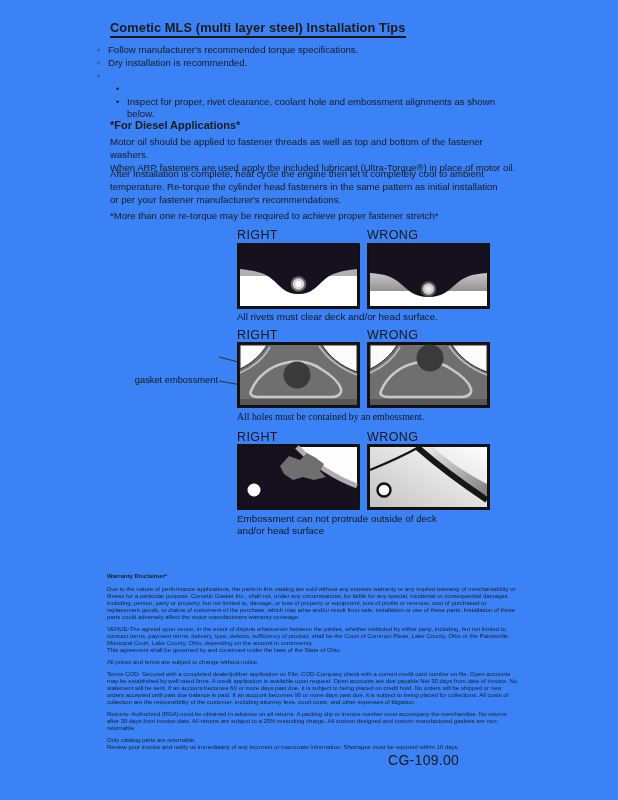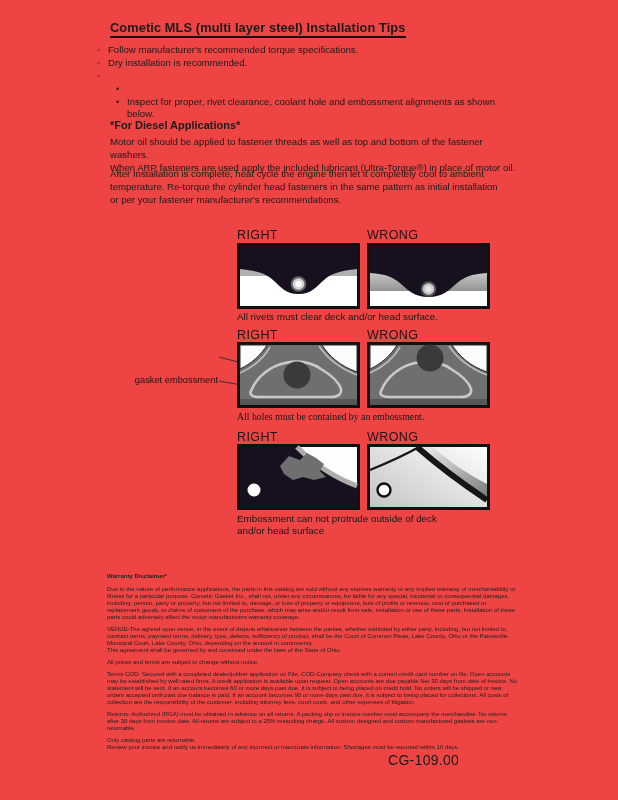--- a/index.html
+++ b/index.html
@@ -1,19 +1,19 @@
 <!DOCTYPE html>
 <html><head>
 <meta charset="utf-8">
 <style>
   html,body{margin:0;padding:0;background:#ffffff;}
   .page{
     position:relative;
     width:618px;height:800px;
-    background:#ef4444;
+    background:#3b82f6;
     font-family:"Liberation Sans", sans-serif;
     color:#1a1a1a;
     overflow:hidden;
   }
   .abs{position:absolute;}
   .prel{white-space:pre-line;}
 
   .title{
     left:110px;top:20px;
     font-size:12.8px;font-weight:bold;
@@ -70,20 +70,21 @@
       <span class="tx">Inspect for proper, rivet clearance, coolant hole and embossment alignments as shown below.</span>
     </div>
   </div>
 
   <div class="abs diesel-h">*For Diesel Applications*</div>
   <div class="abs para prel" style="top:135px;">Motor oil should be applied to fastener threads as well as top and bottom of the fastener washers.
 When ARP fasteners are used apply the included lubricant (Ultra-Torque®) in place of motor oil.</div>
   <div class="abs para prel" style="top:167px;">After Installation is complete, heat cycle the engine then let it completely cool to ambient
 temperature. Re-torque the cylinder head fasteners in the same pattern as initial installation
 or per your fastener manufacturer's recommendations.</div>
+  <div class="abs para" style="top:209px;">*More than one re-torque may be required to achieve proper fastener stretch*</div>
 
   <div class="abs dg-label" style="left:237px;top:228px;">RIGHT</div>
   <div class="abs dg-label" style="left:367px;top:228px;">WRONG</div>
 
   <div class="abs dg-box" style="left:237px;top:243px;">
     <svg viewBox="0 0 123 66">
       <rect x="1.5" y="1.5" width="120" height="63" fill="#ffffff" stroke="#111" stroke-width="3"></rect>
       <rect x="3" y="25" width="117" height="8" fill="#b0b0b0"></rect>
       <path d="M3,3 H120 V26 C103,28 95,30 87,37 C80,43 75,51 61.5,51 C48,51 43,43 36,37 C28,30 20,28 3,26 Z" fill="#17111f"></path>
       <circle cx="61.5" cy="41" r="6.8" fill="#d6d6d6" stroke="#666" stroke-width="2"></circle>

